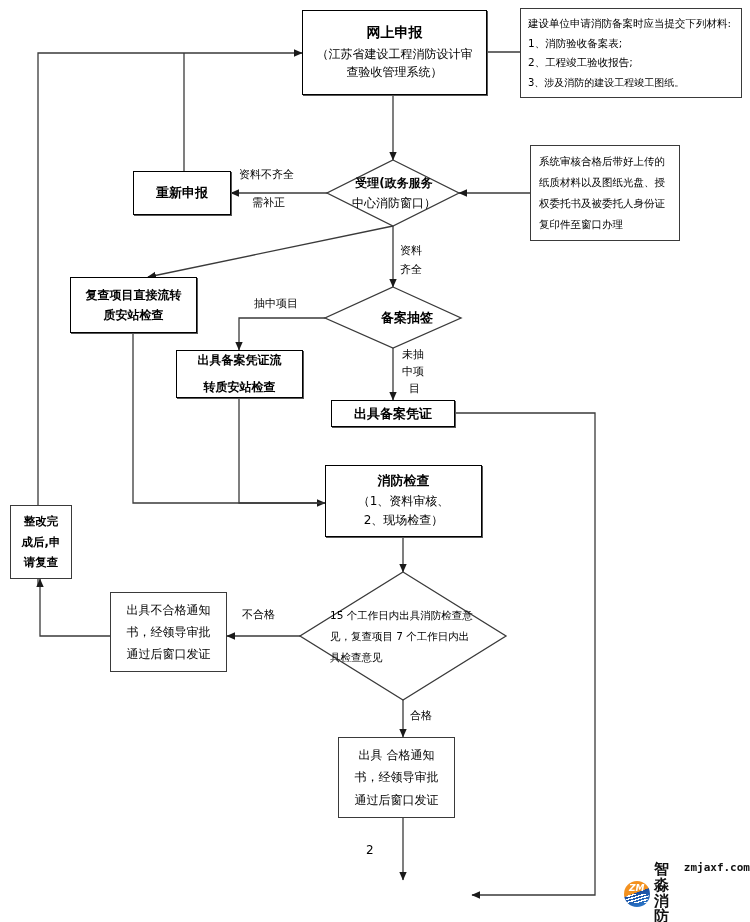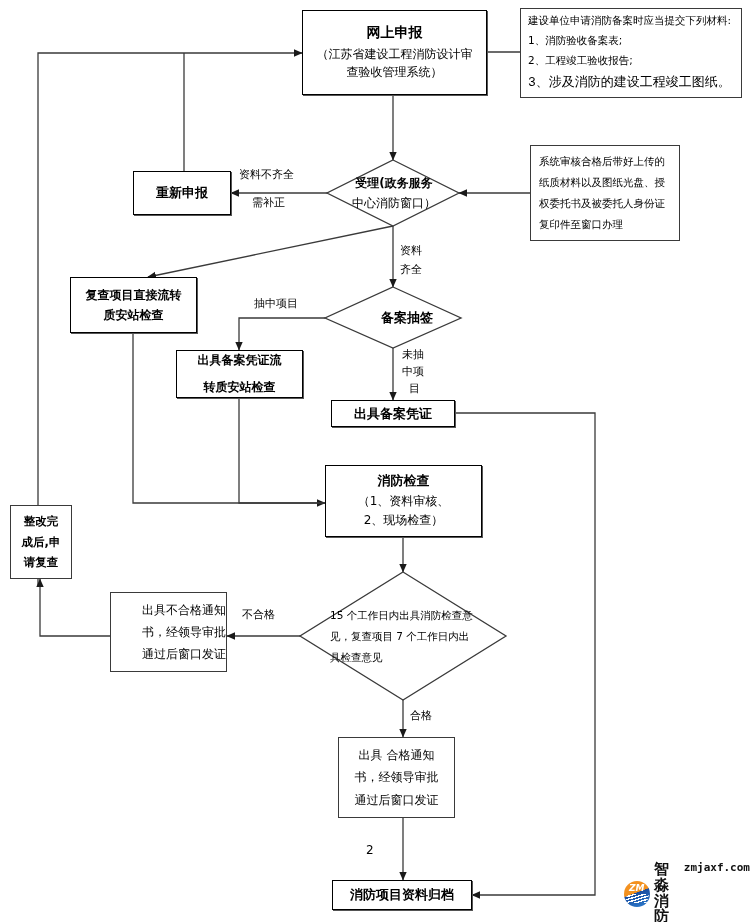--- a/index.html
+++ b/index.html
@@ -150,21 +150,21 @@
   <div class="node box bold-b" style="left:302px; top:10px; width:185px; height:85px;">
     <span class="ln b" style="font-size:14px; margin-bottom:3px;">网上申报</span>
     <span class="ln" style="font-size:12px; line-height:1.5;">（江苏省建设工程消防设计审</span>
     <span class="ln" style="font-size:12px; line-height:1.5;">查验收管理系统）</span>
   </div>
 
   <div class="node box" style="left:520px; top:8px; width:222px; height:90px; align-items:flex-start; justify-content:center; padding:4px 7px;">
     <span class="ln" style="font-size:10.5px; line-height:1.9;">建设单位申请消防备案时应当提交下列材料:</span>
     <span class="ln" style="font-size:10.5px; line-height:1.9;">1、消防验收备案表;</span>
     <span class="ln" style="font-size:10.5px; line-height:1.9;">2、工程竣工验收报告;</span>
-    <span class="ln" style="font-size:13px; line-height:1.9;font-family:Liberation Mono, monospace;">3、涉及消防的建设工程竣工图纸。</span>
+    <span class="ln" style="font-size:10px; line-height:1.9;">3、涉及消防的建设工程竣工图纸。</span>
   </div>
 
   <div class="node box" style="left:530px; top:145px; width:150px; height:96px; align-items:flex-start; justify-content:center; padding:3px 8px;">
     <span class="ln" style="font-size:10.5px; line-height:2;">系统审核合格后带好上传的</span>
     <span class="ln" style="font-size:10.5px; line-height:2;">纸质材料以及图纸光盘、授</span>
     <span class="ln" style="font-size:10.5px; line-height:2;">权委托书及被委托人身份证</span>
     <span class="ln" style="font-size:10.5px; line-height:2;">复印件至窗口办理</span>
   </div>
 
   <div class="diamond-label" style="left:330px; top:168px; width:128px; height:50px;">
@@ -199,41 +199,38 @@
     <span class="ln" style="font-size:12px; line-height:1.6;">（1、资料审核、</span>
     <span class="ln" style="font-size:12px; line-height:1.6;">2、现场检查）</span>
   </div>
 
   <div class="node box" style="left:10px; top:505px; width:62px; height:74px;">
     <span class="ln b" style="font-size:11.5px; line-height:1.8;">整改完</span>
     <span class="ln b" style="font-size:11.5px; line-height:1.8;">成后,申</span>
     <span class="ln b" style="font-size:11.5px; line-height:1.8;">请复查</span>
   </div>
 
-  <div class="node box" style="left:110px; top:592px; width:117px; height:80px;align-items:flex-end;">
+  <div class="node box" style="left:110px; top:592px; width:117px; height:80px;">
     <span class="ln" style="font-size:12px; line-height:1.85;">出具不合格通知</span>
     <span class="ln" style="font-size:12px; line-height:1.85;">书，经领导审批</span>
     <span class="ln" style="font-size:12px; line-height:1.85;">通过后窗口发证</span>
   </div>
 
   <div class="diamond-label" style="left:330px; top:605px; width:160px; height:62px; align-items:flex-start;">
     <span class="ln" style="font-size:10.5px; line-height:2;">15 个工作日内出具消防检查意</span>
     <span class="ln" style="font-size:10.5px; line-height:2;">见，复查项目 7 个工作日内出</span>
     <span class="ln" style="font-size:10.5px; line-height:2;">具检查意见</span>
   </div>
 
   <div class="node box" style="left:338px; top:737px; width:117px; height:81px;">
     <span class="ln" style="font-size:12px; line-height:1.85;">出具 合格通知</span>
     <span class="ln" style="font-size:12px; line-height:1.85;">书，经领导审批</span>
     <span class="ln" style="font-size:12px; line-height:1.85;">通过后窗口发证</span>
   </div>
 
-  <div class="node box bold-b" style="left:332px; top:880px; width:140px; height:30px;">
-    <span class="ln b" style="font-size:13px;">消防项目资料归档</span>
-  </div>
 
   <div class="edge-label" style="left:239px; top:168px; font-size:11px;">资料不齐全</div>
   <div class="edge-label" style="left:252px; top:196px; font-size:11px;">需补正</div>
 
   <div class="edge-label" style="left:400px; top:244px; font-size:11px;">资料</div>
   <div class="edge-label" style="left:400px; top:263px; font-size:11px;">齐全</div>
 
   <div class="edge-label" style="left:254px; top:297px; font-size:11px;">抽中项目</div>
 
   <div class="edge-label" style="left:402px; top:348px; font-size:11px;">未抽</div>

